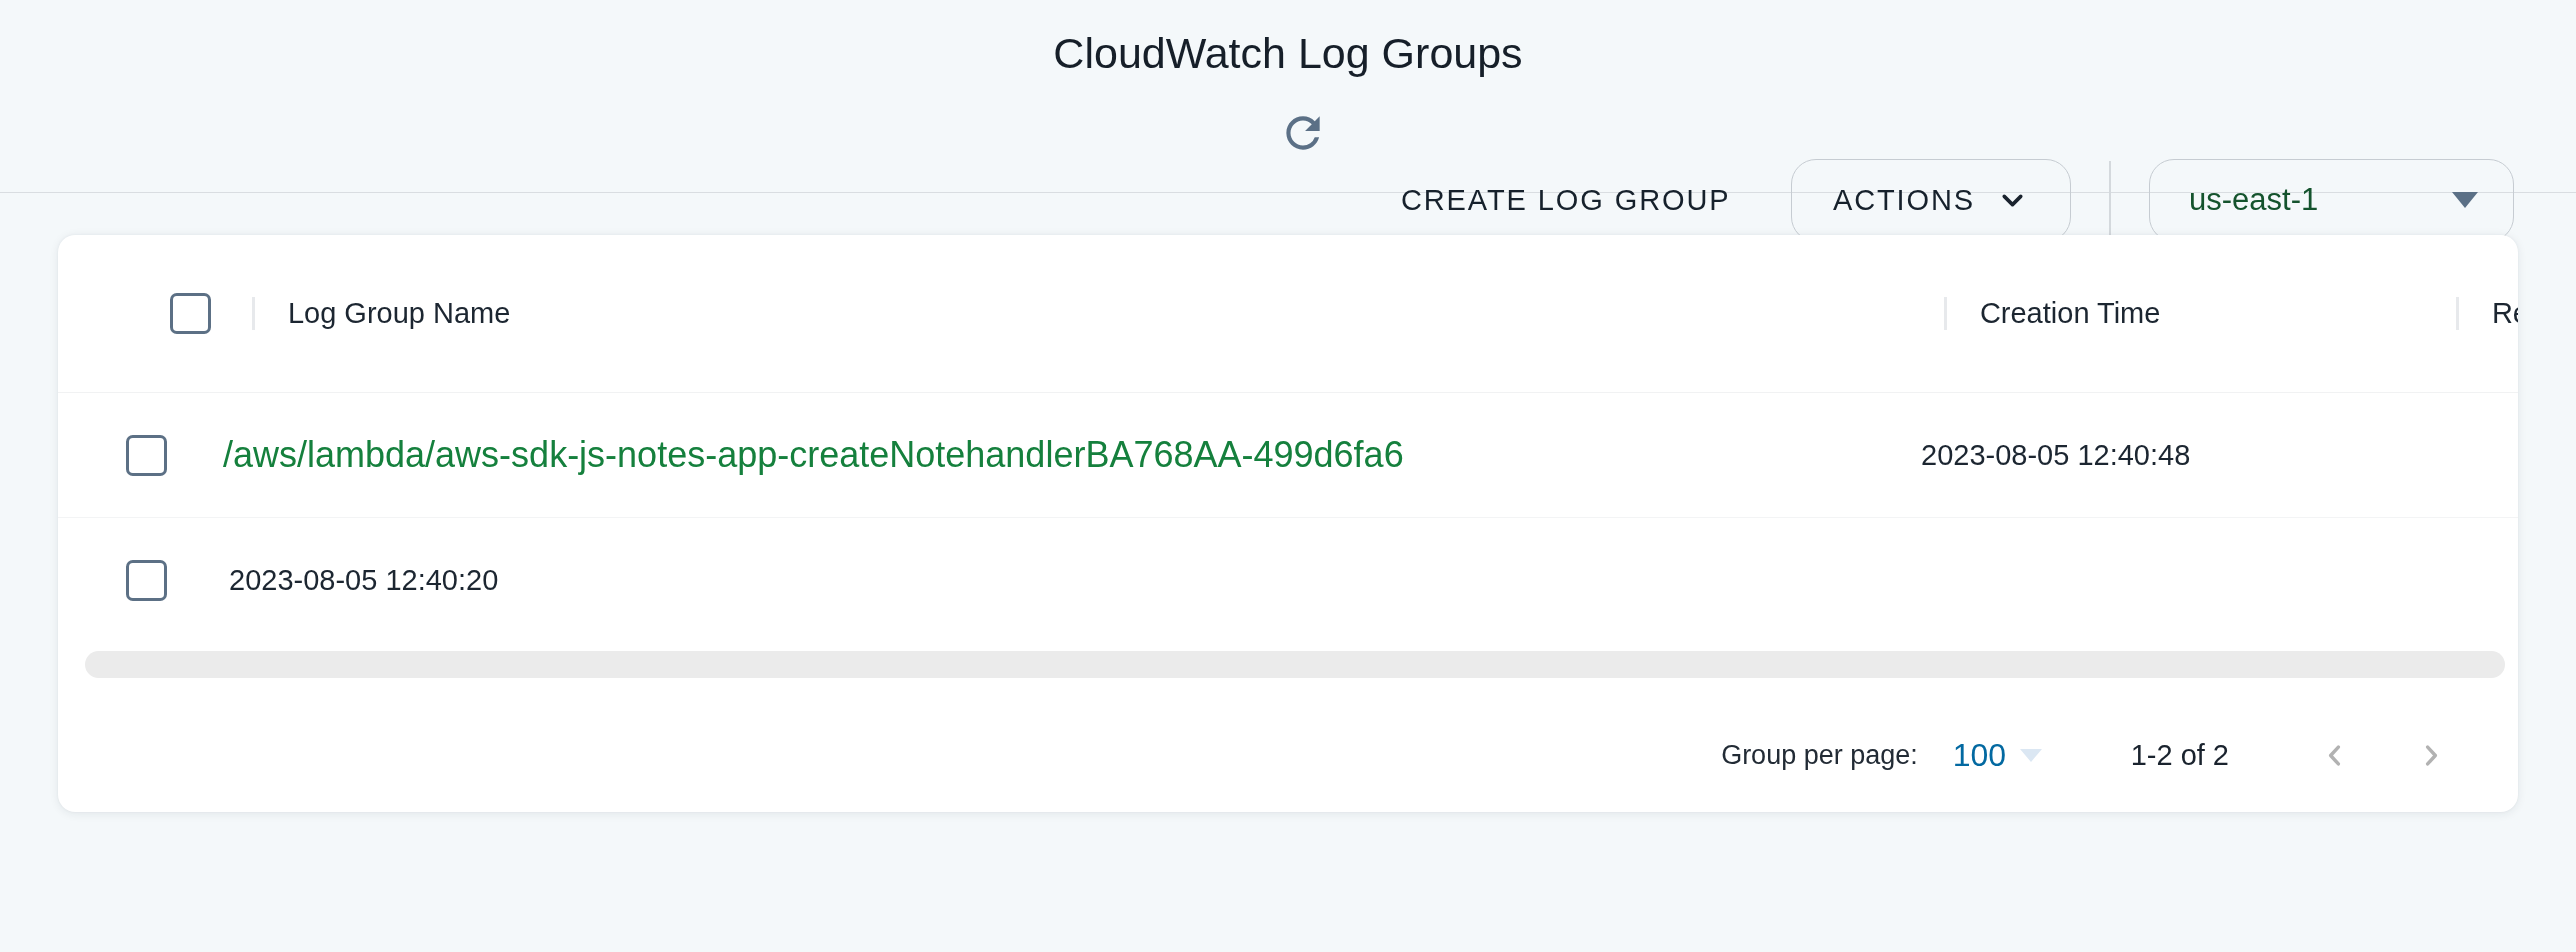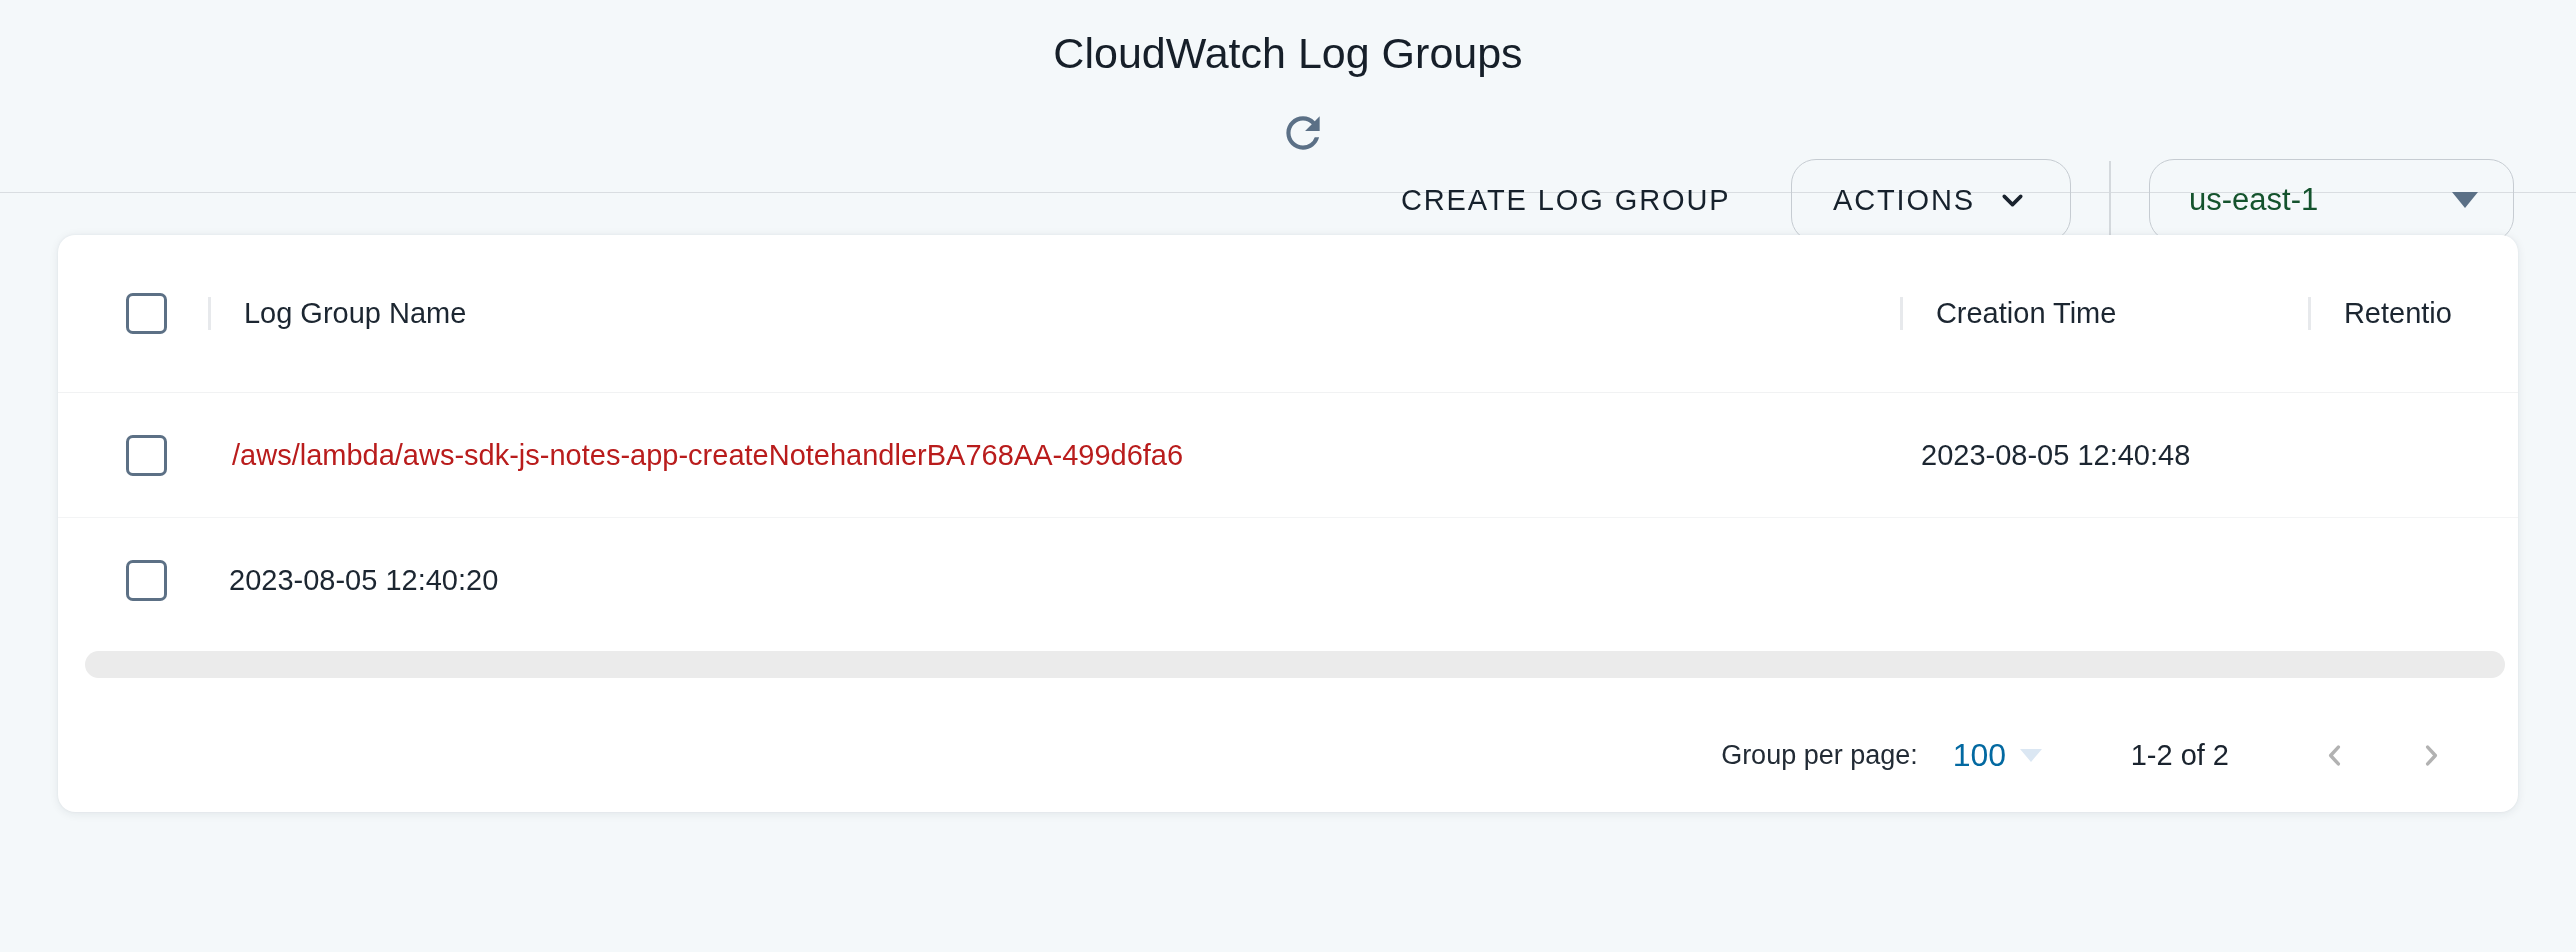--- a/index.html
+++ b/index.html
@@ -67,40 +67,40 @@
 
   
   .card {
     position:absolute; left:58px; top:235px;
     width:2460px; height:577px; box-sizing:border-box;
     background:#ffffff; border-radius:17.4px;
     box-shadow:0 1.9px 9.7px rgba(25,39,52,0.08), 0 0 2.9px rgba(25,39,52,0.05);
     overflow:hidden;
   }
 
-  .thead { height:157px; display:flex; align-items:center; border-bottom:1.9px solid #f1f2f3; }
+  .thead { height:157px; display:flex; align-items:center; border-bottom:1.9px solid #f1f2f3;padding-left:44px; }
   .trow  { height:124px; display:flex; align-items:center; }
   .trow.divided { border-bottom:1.9px solid #f3f4f5; }
 
   .col-check { width:150px; box-sizing:border-box; padding-left:68px; display:flex; align-items:center; }
   .col-name  { width:1692px; box-sizing:border-box; display:flex; align-items:center; min-width:0; }
-  .col-time  { width:408px;  box-sizing:border-box; display:flex; align-items:center; min-width:0; }
+  .col-time  { width:512px;  box-sizing:border-box; display:flex; align-items:center; min-width:0; }
   .col-ret   { flex:1; display:flex; align-items:flex-end; min-width:0; overflow:hidden; }
 
   .hdiv { width:2.9px; height:33px; background:#e7e9ec; margin-right:33px; flex:none; }
   .th-label { font-size:29px; color:#1c2631; font-weight:400; white-space:nowrap; }
 
   .checkbox {
     width:41px; height:41px; box-sizing:border-box;
     border:3.9px solid #5c7085; border-radius:6.8px;
     background:#ffffff; cursor:pointer; flex:none;
   }
 
   .lg-link {
-    margin-left:24px; font-size:29px; color:#b91c1c;
+    margin-left:15px; font-size:36px; color:#15803d;
     text-decoration:none; white-space:nowrap; cursor:pointer;
   }
   .cell-time { margin-left:21px; font-size:29px; color:#1c2631; white-space:nowrap; }
 
   .hscroll-zone { height:44px; display:flex; align-items:center; }
   .hscroll-thumb {
     margin-left:27px; width:2420px; height:27px;
     background:#ebebeb; border-radius:13.5px; cursor:pointer;
   }
 

